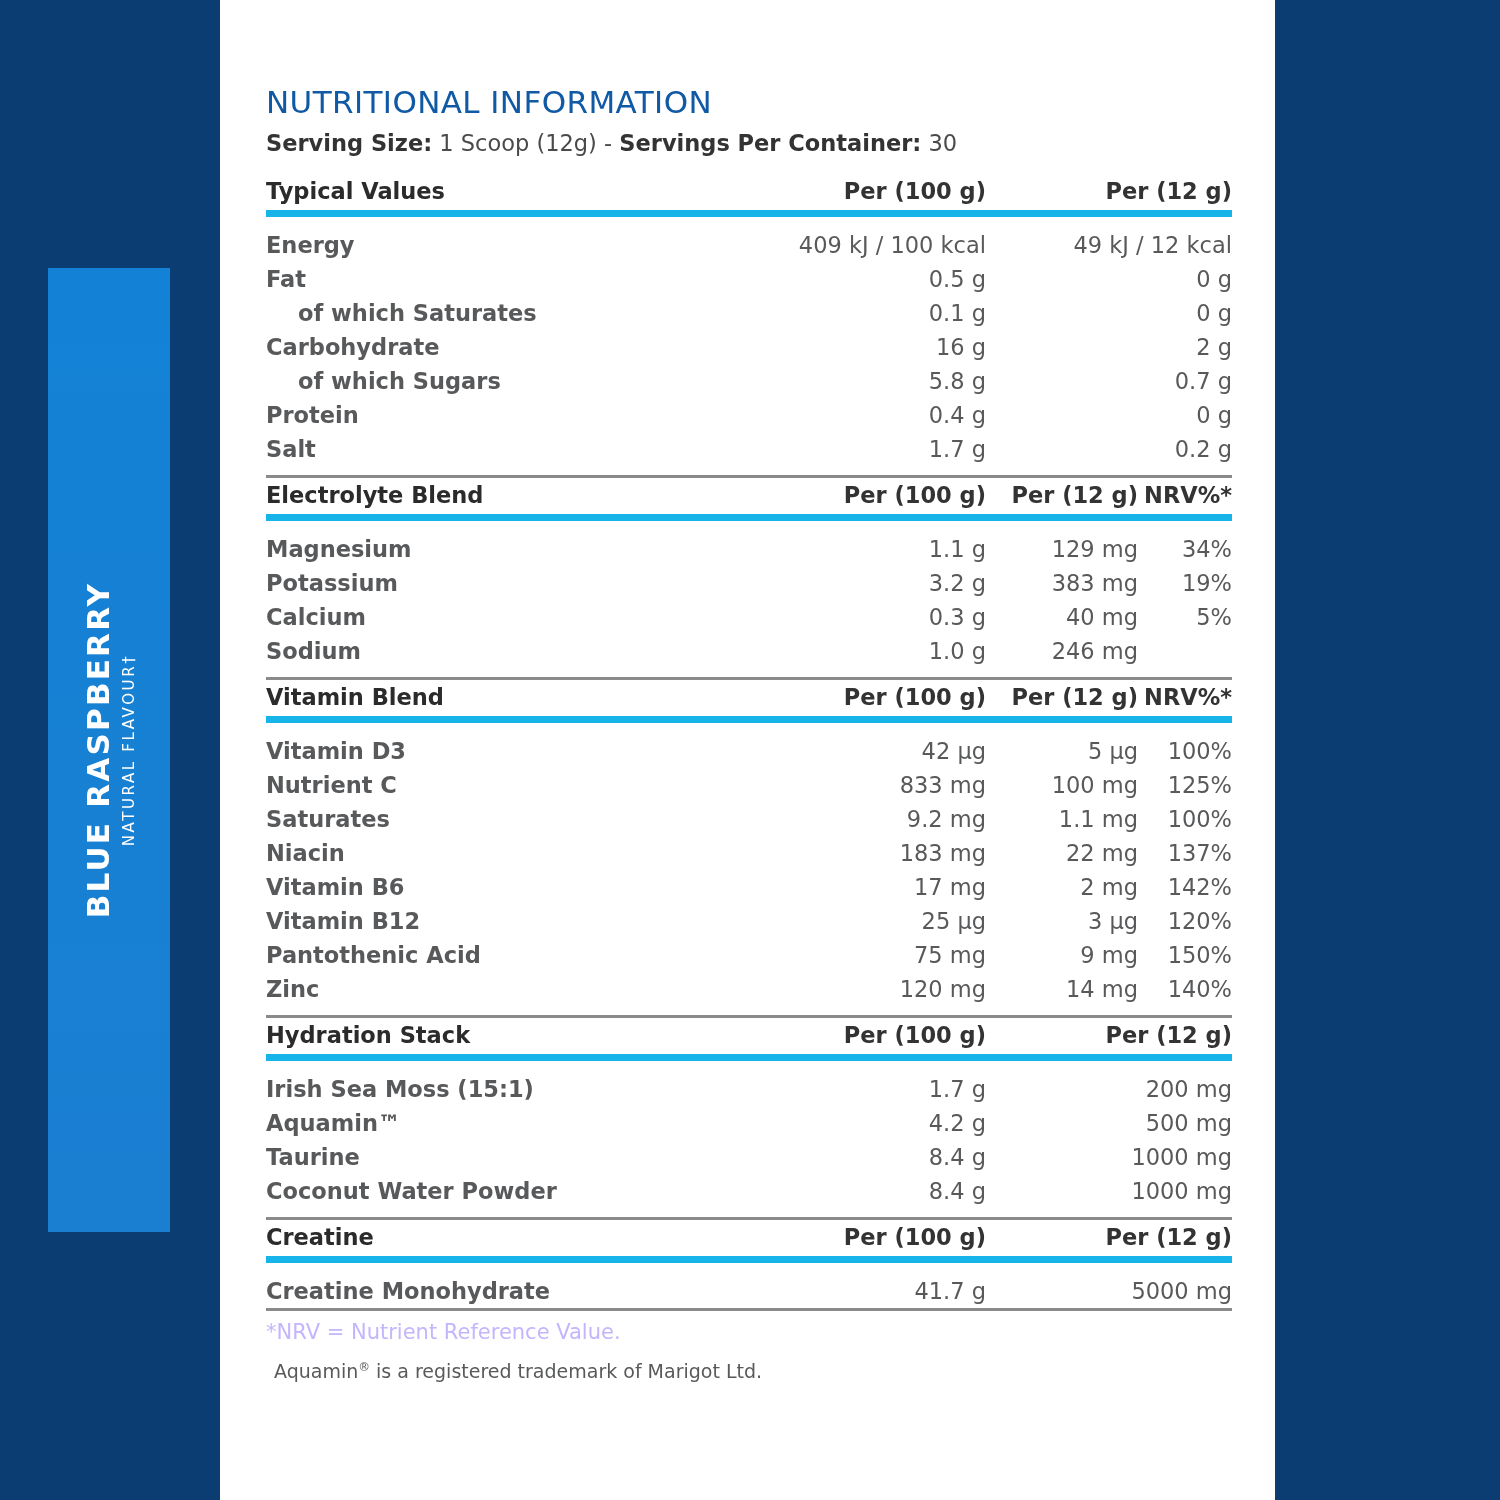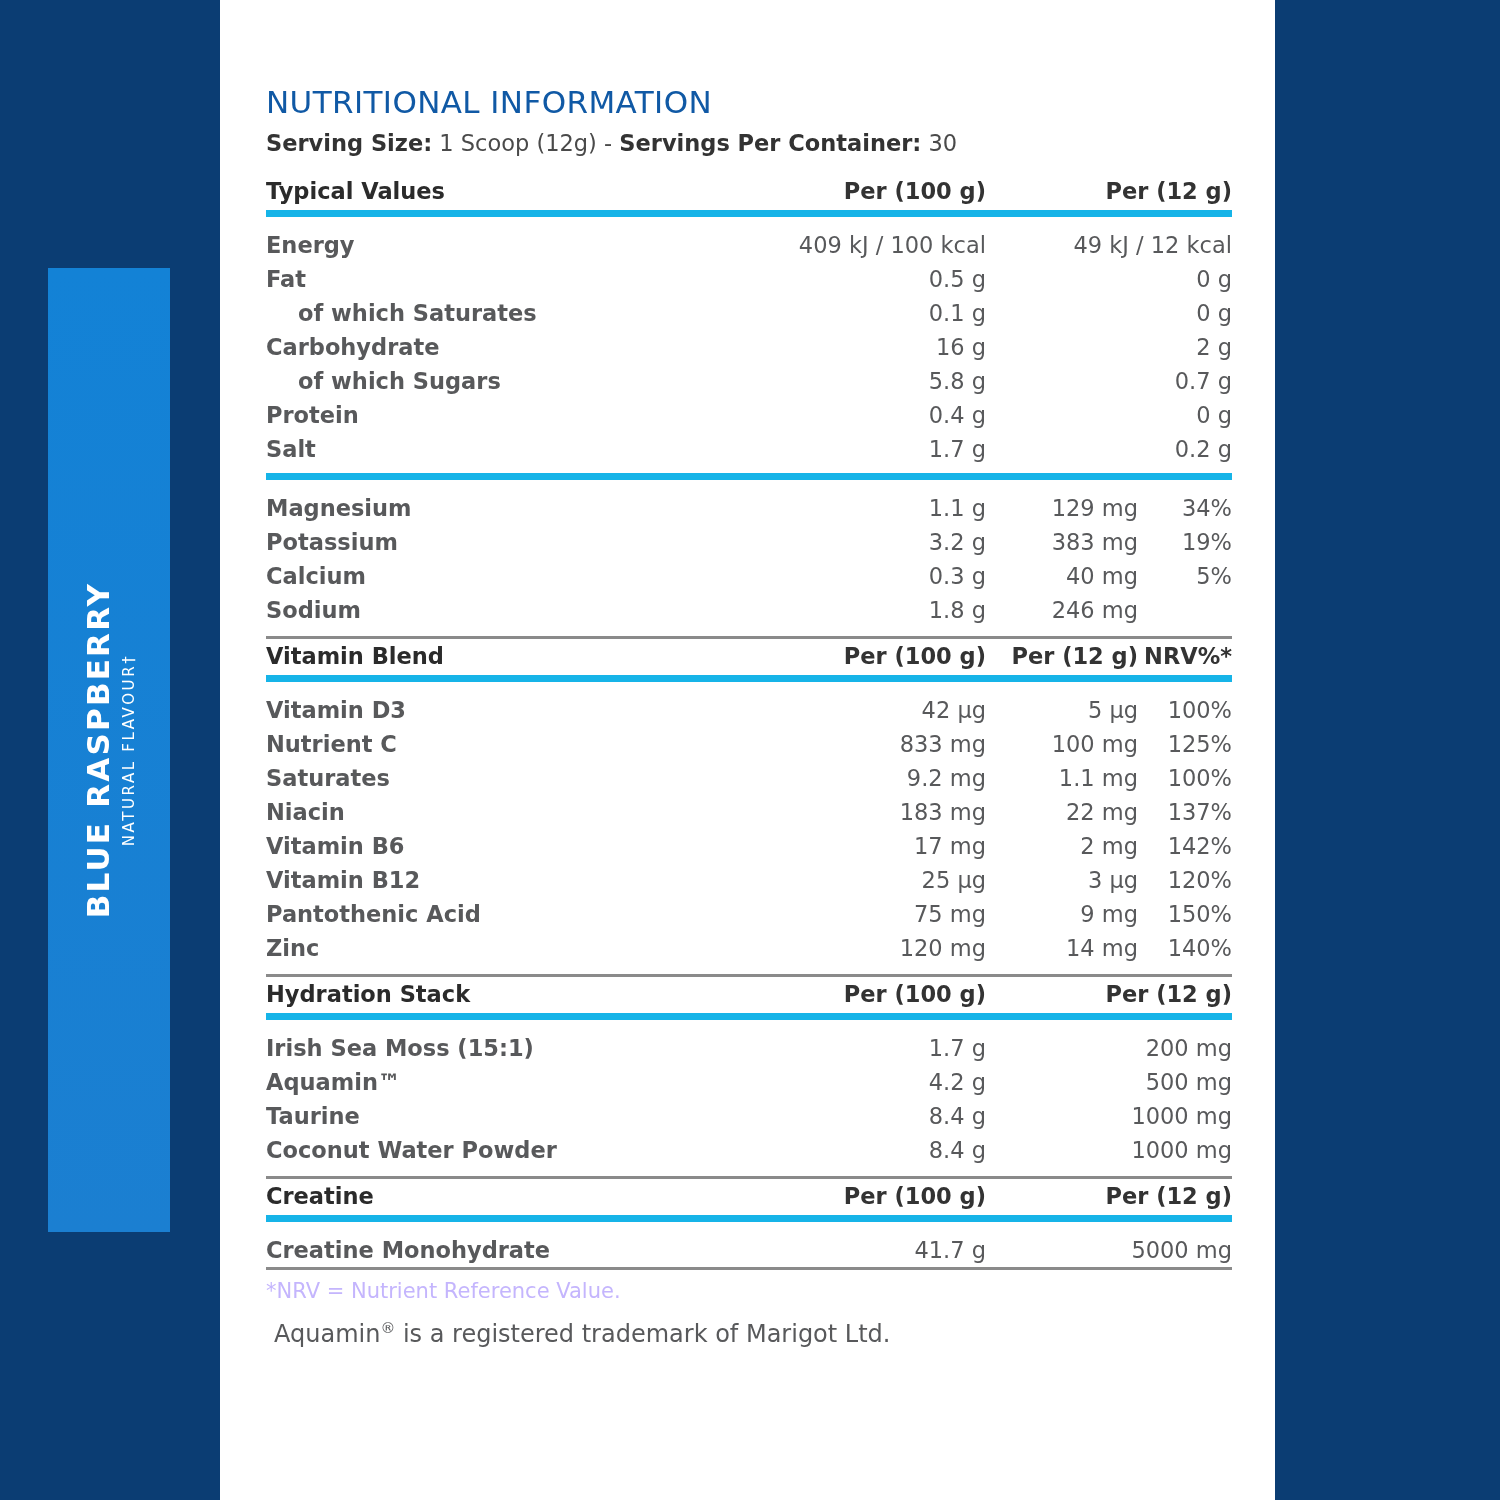--- a/index.html
+++ b/index.html
@@ -123,21 +123,21 @@
 
   .footnotes {
     margin-top: 8px;
   }
   .fn1 {
     font-size: 21px;
     color: #c4b5fd;
     margin-bottom: 16px;
   }
   .fn2 {
-    font-size: 24px;
+    font-size: 19px;
     color: #58595b;
     padding-left: 8px;
   }
   sup { font-size: 0.62em; vertical-align: super; }
 </style>
 </head>
 <body>
 
 <div class="page">
 
@@ -217,20 +217,26 @@
       </tr>
       <tr>
         <td class="lbl">Salt</td>
         <td class="num">1.7 g</td>
         <td class="num" colspan="2">0.2 g</td>
       </tr>
       <tr class="spacer">
             <td colspan="4"></td>
           </tr>
 
+      <tr class="hdr rule-thin">
+        <td class="lbl">Electrolyte Blend</td>
+        <td class="num">Per (100 g)</td>
+        <td class="num">Per (12 g)</td>
+        <td class="num">NRV%*</td>
+      </tr>
       <tr class="rule-cyan">
             <td colspan="4"></td>
           </tr>
       <tr class="spacer-sm">
             <td colspan="4"></td>
           </tr>
 
       <tr>
         <td class="lbl">Magnesium</td>
         <td class="num">1.1 g</td>
@@ -244,21 +250,21 @@
         <td class="num">19%</td>
       </tr>
       <tr>
         <td class="lbl">Calcium</td>
         <td class="num">0.3 g</td>
         <td class="num">40 mg</td>
         <td class="num">5%</td>
       </tr>
       <tr>
         <td class="lbl">Sodium</td>
-        <td class="num">1.8 g</td>
+        <td class="num">1.0 g</td>
         <td class="num">246 mg</td>
         <td class="num"></td>
       </tr>
       <tr class="spacer">
             <td colspan="4"></td>
           </tr>
 
       <tr class="hdr rule-thin">
         <td class="lbl">Vitamin Blend</td>
         <td class="num">Per (100 g)</td>

